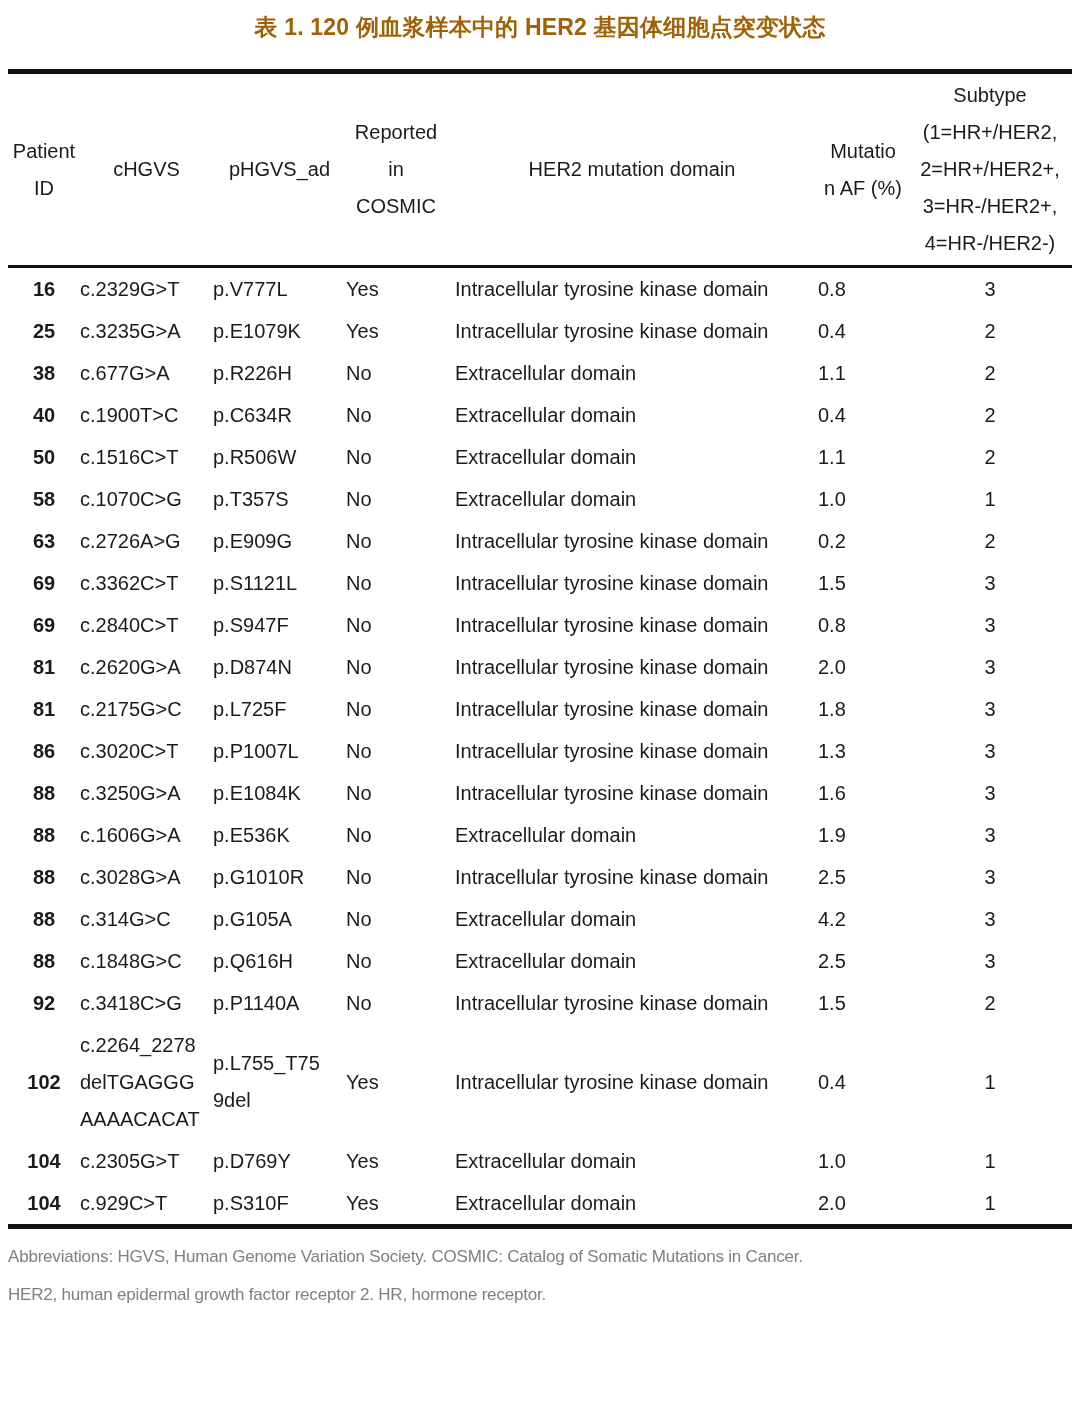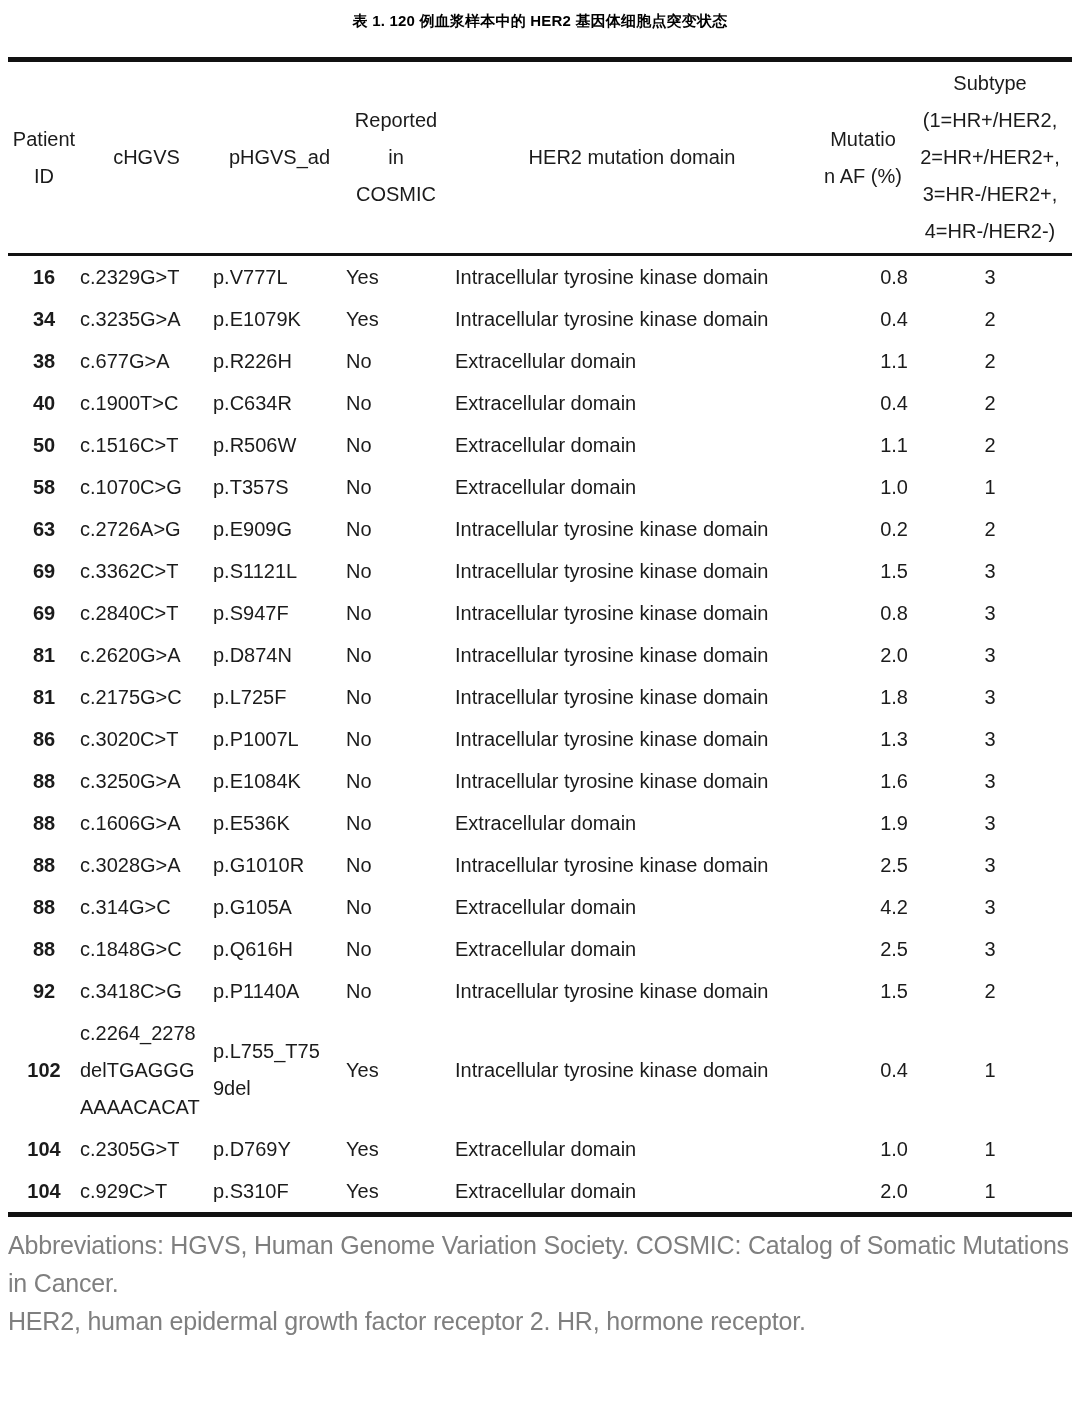--- a/index.html
+++ b/index.html
@@ -12,23 +12,23 @@
   .page {
     width: 1080px;
     height: 1404px;
     background: #ffffff;
     box-sizing: border-box;
     overflow: hidden;
   }
   .title {
     margin-top: 12px;
     text-align: center;
-    font-size: 15px;
+    font-size: 23px;
     font-weight: bold;
-    color: #000000;
+    color: #a16207;
     letter-spacing: 0.2px;
   }
   table.data-table {
     margin: 26px 8px 0 8px;
     width: 1064px;
     border-collapse: collapse;
     table-layout: fixed;
     border-top: 5px solid #111111;
     border-bottom: 5px solid #111111;
     font-size: 20px;
@@ -50,27 +50,27 @@
     white-space: pre-line;
     line-height: 37px;
     padding: 2.5px 0;
   }
   
   .c-pid     { text-align: center; font-weight: bold; }
   .c-chgvs   { text-align: left; margin-left: 12px; }
   .c-phgvs   { text-align: left; }
   .c-cosmic  { text-align: left; }
   .c-domain  { text-align: left; padding-left: 9px !important; }
-  .c-af      { text-align: right; }
+  .c-af      { text-align: left; }
   .c-subtype { text-align: center; }
   th.c-domain { padding-left: 0 !important; text-align: center; }
   .footnote {
     margin: 9px 8px 0 8px;
     color: #7f7f7f;
-    font-size: 25px;
+    font-size: 17px;
     line-height: 38px;
     letter-spacing: -0.2px;
   }
 </style>
 </head>
 <body>
 
 <div class="page">
 
   <div class="title">表 1. 120 例血浆样本中的 HER2 基因体细胞点突变状态</div>
@@ -107,21 +107,21 @@
         <tr>
           <td class="c-pid">16</td>
           <td class="c-chgvs">c.2329G&gt;T</td>
           <td class="c-phgvs">p.V777L</td>
           <td class="c-cosmic">Yes</td>
           <td class="c-domain">Intracellular tyrosine kinase domain</td>
           <td class="c-af">0.8</td>
           <td class="c-subtype">3</td>
         </tr>
         <tr>
-          <td class="c-pid">34</td>
+          <td class="c-pid">25</td>
           <td class="c-chgvs">c.3235G&gt;A</td>
           <td class="c-phgvs">p.E1079K</td>
           <td class="c-cosmic">Yes</td>
           <td class="c-domain">Intracellular tyrosine kinase domain</td>
           <td class="c-af">0.4</td>
           <td class="c-subtype">2</td>
         </tr>
         <tr>
           <td class="c-pid">38</td>
           <td class="c-chgvs">c.677G&gt;A</td>

